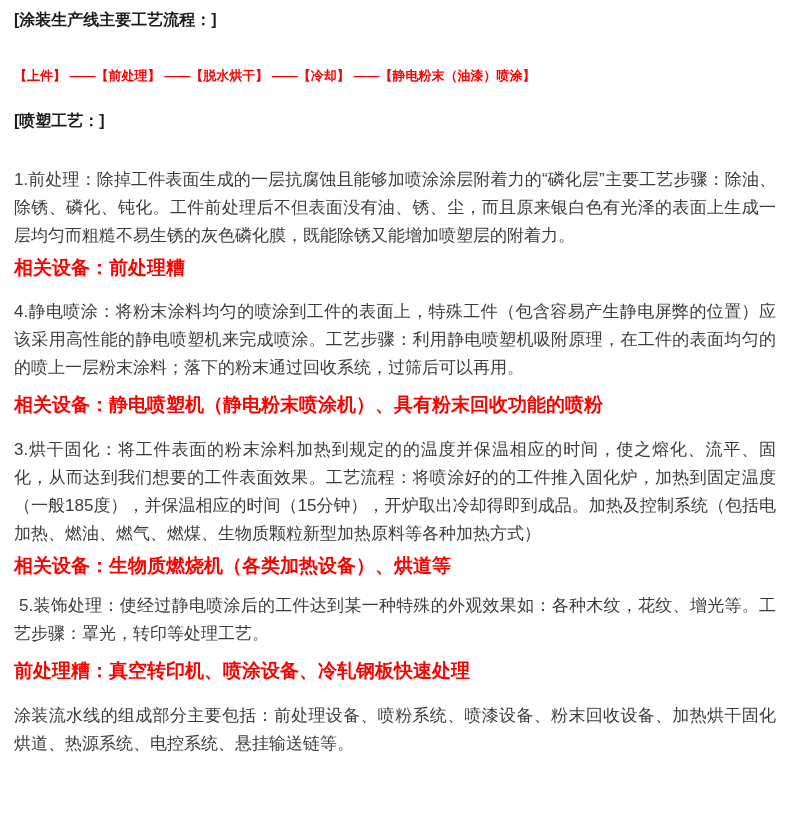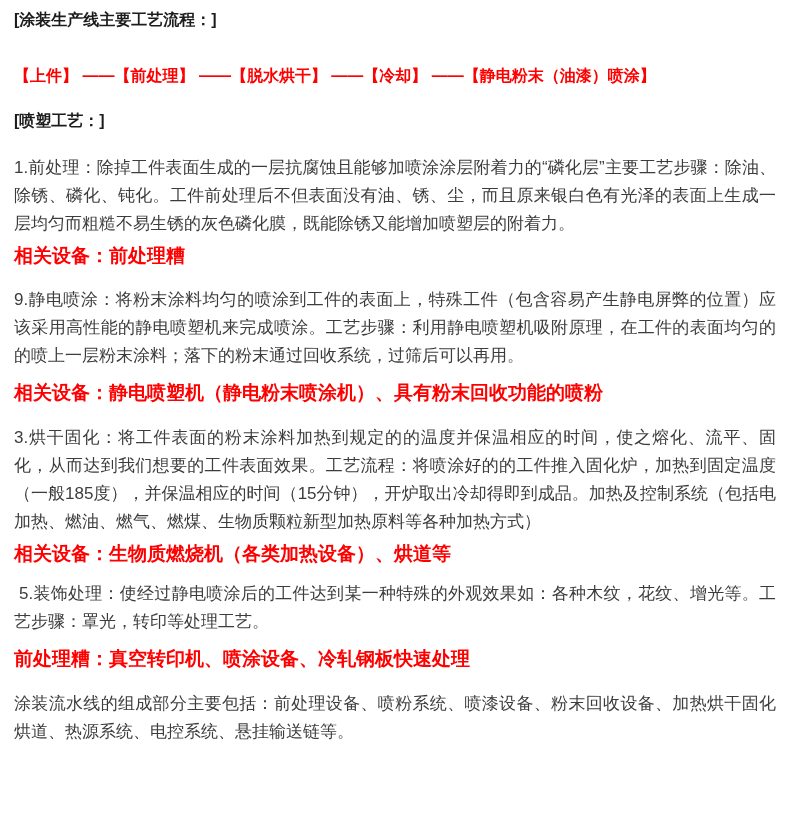--- a/index.html
+++ b/index.html
@@ -17,21 +17,21 @@
     padding: 6px 14px 10px 14px;
   }
   .title, .subtitle {
     font-size: 16px;
     font-weight: bold;
     color: #1c1c1c;
     line-height: 28px;
     white-space: pre-wrap;
   }
   .flow-line {
-    font-size: 16px;
+    font-size: 13px;
     font-weight: bold;
     color: #fe0000;
     line-height: 50px;
     white-space: pre;
   }
   .para {
     font-size: 17px;
     color: #3c3c3c;
     line-height: 28px;
     white-space: pre-wrap;
@@ -49,24 +49,24 @@
 <body>
 
 <div class="page">
 
   <div class="title">[涂装生产线主要工艺流程：]</div>
 
   <div class="flow-line" style="margin-top:17px;">【上件】 ——【前处理】 ——【脱水烘干】 ——【冷却】 ——【静电粉末（油漆）喷涂】</div>
 
   <div class="subtitle" style="margin-top:6px;">[喷塑工艺：]</div>
 
-  <div class="para" style="margin-top:19px;">1.前处理：除掉工件表面生成的一层抗腐蚀且能够加喷涂涂层附着力的“磷化层”主要工艺步骤：除油、除锈、磷化、钝化。工件前处理后不但表面没有油、锈、尘，而且原来银白色有光泽的表面上生成一层均匀而粗糙不易生锈的灰色磷化膜，既能除锈又能增加喷塑层的附着力。</div>
+  <div class="para" style="margin-top:31px;">1.前处理：除掉工件表面生成的一层抗腐蚀且能够加喷涂涂层附着力的“磷化层”主要工艺步骤：除油、除锈、磷化、钝化。工件前处理后不但表面没有油、锈、尘，而且原来银白色有光泽的表面上生成一层均匀而粗糙不易生锈的灰色磷化膜，既能除锈又能增加喷塑层的附着力。</div>
   <div class="equip" style="margin-top:4px;">相关设备：前处理糟</div>
 
-  <div class="para" style="margin-top:16px;">9.静电喷涂：将粉末涂料均匀的喷涂到工件的表面上，特殊工件（包含容易产生静电屏弊的位置）应该采用高性能的静电喷塑机来完成喷涂。工艺步骤：利用静电喷塑机吸附原理，在工件的表面均匀的的喷上一层粉末涂料；落下的粉末通过回收系统，过筛后可以再用。</div>
+  <div class="para" style="margin-top:16px;">4.静电喷涂：将粉末涂料均匀的喷涂到工件的表面上，特殊工件（包含容易产生静电屏弊的位置）应该采用高性能的静电喷塑机来完成喷涂。工艺步骤：利用静电喷塑机吸附原理，在工件的表面均匀的的喷上一层粉末涂料；落下的粉末通过回收系统，过筛后可以再用。</div>
   <div class="equip" style="margin-top:9px;">相关设备：静电喷塑机（静电粉末喷涂机）、具有粉末回收功能的喷粉</div>
 
   <div class="para" style="margin-top:17px;">3.烘干固化：将工件表面的粉末涂料加热到规定的的温度并保温相应的时间，使之熔化、流平、固化，从而达到我们想要的工件表面效果。工艺流程：将喷涂好的的工件推入固化炉，加热到固定温度（一般185度），并保温相应的时间（15分钟），开炉取出冷却得即到成品。加热及控制系统（包括电加热、燃油、燃气、燃煤、生物质颗粒新型加热原料等各种加热方式）</div>
   <div class="equip" style="margin-top:4px;">相关设备：生物质燃烧机（各类加热设备）、烘道等</div>
 
   <div class="para" style="margin-top:12px;"> 5.装饰处理：使经过静电喷涂后的工件达到某一种特殊的外观效果如：各种木纹，花纹、增光等。工艺步骤：罩光，转印等处理工艺。</div>
   <div class="equip" style="margin-top:9px;">前处理糟：真空转印机、喷涂设备、冷轧钢板快速处理</div>
 
   <div class="para" style="margin-top:17px;">涂装流水线的组成部分主要包括：前处理设备、喷粉系统、喷漆设备、粉末回收设备、加热烘干固化烘道、热源系统、电控系统、悬挂输送链等。</div>
 

